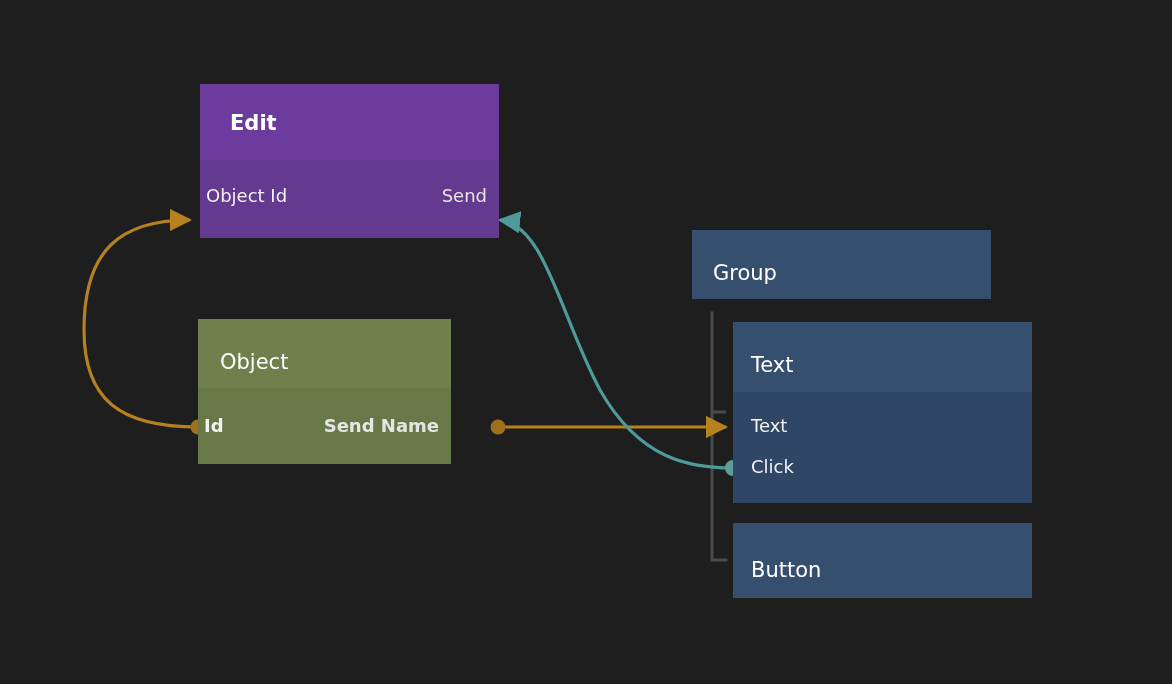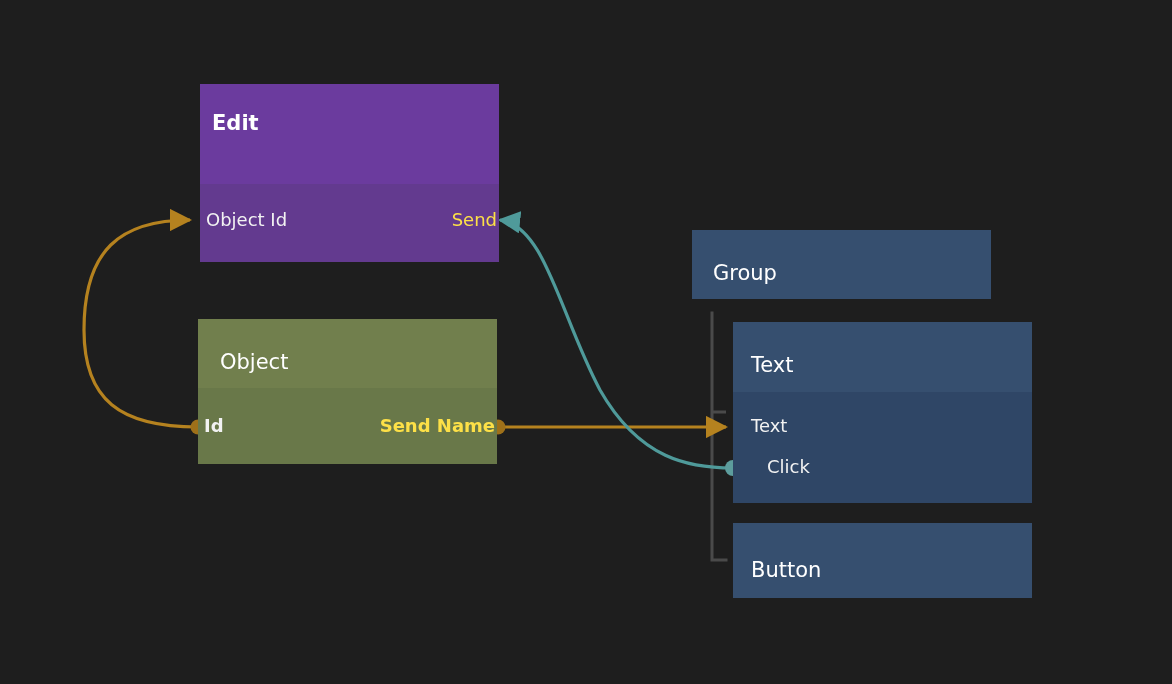--- a/index.html
+++ b/index.html
@@ -26,22 +26,22 @@
   }
   .node-body {
     box-sizing: border-box;
     width: 100%;
     position: relative;
   }
   
   .n-edit { left: 200px; top: 84px; width: 299px; height: 178px; }
   .n-edit .node-header {
     background: #6b3b9e;
-    height: 100px;
-    padding: 26px 0 0 12px;
+    height: 76px;
+    padding: 26px 0 0 30px;
   }
   .n-edit .node-body {
     background: #633a8f;
     height: 78px;
   }
   .title-main {
     color: #ffffff;
     font-size: 21px;
     font-weight: bold;
     line-height: 26px;
@@ -62,27 +62,27 @@
   }
   .port-label-left {
     position: absolute;
     left: 6px;
     color: #f2f2f2;
     font-size: 18px;
     white-space: nowrap;
   }
   .port-label-right {
     position: absolute;
-    right: 2px;
-    color: #fde047;
+    right: 12px;
+    color: #e5e5e5;
     font-size: 18px;
     white-space: nowrap;
   }
   
-  .n-object { left: 198px; top: 319px; width: 299px; height: 145px; }
+  .n-object { left: 198px; top: 319px; width: 253px; height: 145px; }
   .n-object .node-header {
     background: #717f4d;
     height: 69px;
     padding: 22px 0 0 22px;
   }
   .n-object .node-body {
     background: #697849;
     height: 76px;
     font-weight: bold;
   }
@@ -192,21 +192,21 @@
   </div>
 
   <div class="node n-text">
     <div class="node-header">
       <span class="title-plain">Text</span>
     </div>
     <div class="node-body">
       <div class="port-row" style="top:23px;">
         <span class="port-label-left">Text</span>
       </div>
-      <div class="port-row" style="top:64px;margin-left:16px;">
+      <div class="port-row" style="top:64px;">
         <span class="port-label-left">Click</span>
       </div>
     </div>
   </div>
 
   <div class="node n-button">
     <div class="node-header">
       <span class="title-plain">Button</span>
     </div>
   </div>

